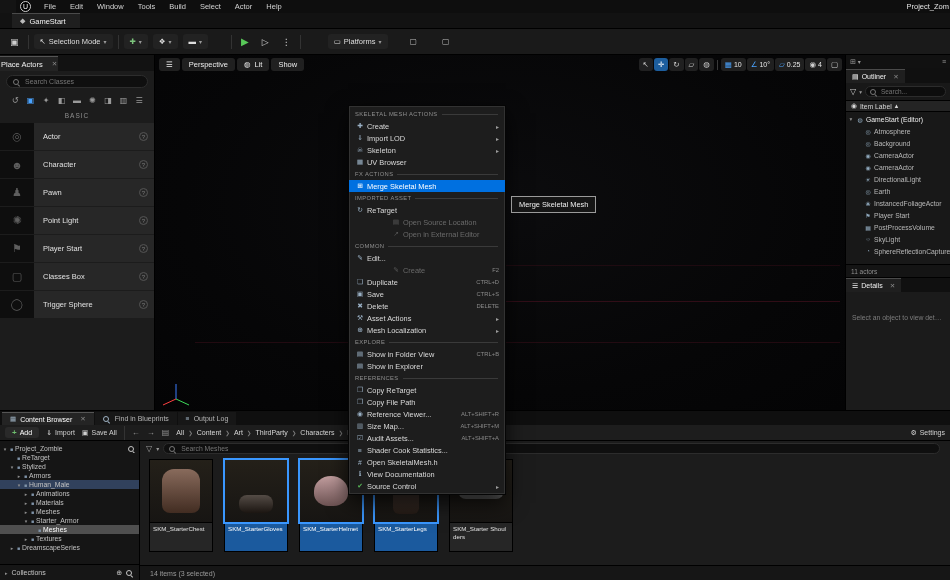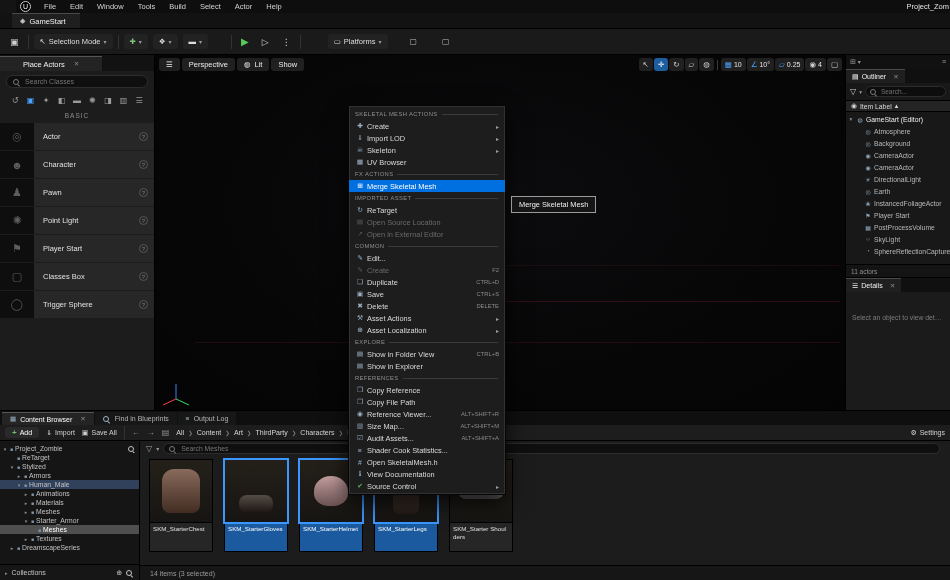--- a/index.html
+++ b/index.html
@@ -24,21 +24,21 @@
   .tsep{width:1px;height:14px;background:#333;}
   .caret{color:#9a9a9a;font-size:6px;}
   .green{color:#7cc47c;}
   .play{color:#58c858;font-size:10px;}
   #platforms-group{margin-left:22px;}
   .sq{margin-left:14px;color:#bdbdbd;font-size:8px;padding:2px 3px;border-radius:2px;}
 
   
   #place-actors{position:absolute;top:55px;left:0;width:155px;height:355px;background:#1c1c1c;border-right:1px solid #000;}
   #pa-tabrow{height:16px;background:#121212;display:flex;align-items:flex-end;}
-  #pa-tab{height:15px;background:#232323;border-top:1px solid #555;display:flex;align-items:center;gap:5px;padding:0 23px;font-size:7.5px;color:#f0f0f0;}
+  #pa-tab{height:15px;background:#232323;border-top:1px solid #555;display:flex;align-items:center;gap:5px;padding:0 1px;font-size:7.5px;color:#f0f0f0;}
   .x{color:#8a8a8a;font-size:6.5px;margin-left:4px;}
   #pa-search{margin:4px 6px;height:13px;background:#0f0f0f;border:1px solid #2d2d2d;border-radius:7px;display:flex;align-items:center;gap:4px;padding:0 6px;color:#767676;font-size:7px;}
   #pa-cats{display:flex;justify-content:space-between;padding:2px 9px 3px 9px;}
   .pa-cat{width:12px;height:12px;display:flex;align-items:center;justify-content:center;font-size:8px;color:#9a9a9a;}
   .pa-cat.active{color:#4aa3ff;}
   #pa-section{text-align:center;font-size:6.5px;color:#8f8f8f;letter-spacing:1px;padding:3px 0 4px 0;}
   .pa-item{height:27px;margin-bottom:1px;background:#272727;display:flex;align-items:center;}
   .pa-thumb{width:34px;height:27px;background:#0e0e0e;display:flex;align-items:center;justify-content:center;color:#5e5e5e;font-size:11px;}
   .pa-label{flex:1;padding-left:9px;font-size:7.5px;color:#e0e0e0;}
   .pa-info{width:14px;height:9px;color:#7a7a7a;font-size:6px;border:1px solid #555;border-radius:50%;width:9px;display:flex;align-items:center;justify-content:center;margin-right:6px;}
@@ -119,21 +119,21 @@
 
   
   #context-menu{position:absolute;top:105px;left:348px;width:158px;background:#1d1d1d;border:1px solid #050505;box-shadow:0 8px 20px rgba(0,0,0,.75),inset 0 0 0 1px #323232;z-index:50;padding:2px 0;}
   .cm-header{display:flex;align-items:center;gap:4px;height:12px;font-size:5.8px;color:#8f8f8f;letter-spacing:.4px;padding:0 7px 0 6px;}
   .cm-header::after{content:"";flex:1;height:1px;background:#3a3a3a;}
   .cm-item{height:12px;display:flex;align-items:center;padding:0 6px 0 4px;font-size:7.4px;color:#dadada;}
   .cm-item .ci{width:14px;text-align:center;font-size:6.8px;color:#9ab0c4;flex:none;}
   .cm-item .cl{flex:1;white-space:nowrap;overflow:hidden;}
   .cm-item .cs{font-size:5.8px;color:#8a8a8a;margin-left:6px;}
   .cm-item .sub{color:#9a9a9a;font-size:6px;margin-left:6px;}
-  .cm-item.disabled{color:#6a6a6a;}
+  .cm-item.disabled{color:#6a6a6a;margin-left:36px;}
   .cm-item.disabled .ci{color:#565656;}
   .cm-item.highlighted{background:#0070e0;color:#fff;}
   .cm-item.highlighted .ci{color:#fff;}
   .cm-item [data-name="source-control-icon"]{color:#57b857;}
 
   
   #cm-tooltip{position:absolute;top:196px;left:511px;background:#151515;border:1px solid #9a9a9a;padding:3px 7px;font-size:7.4px;color:#f0f0f0;z-index:60;white-space:nowrap;}
 
   
   .mag{position:relative;width:8px;height:8px;display:inline-block;flex:none;}
@@ -645,37 +645,37 @@
         <span class="cl" data-name="menu-item-label">Delete</span>
         <span class="cs" data-name="shortcut-label">DELETE</span>
       </div>
       <div class="cm-item" data-name="menu-item-asset-actions">
         <span class="ci" data-name="asset-actions-icon">⚒</span>
         <span class="cl" data-name="menu-item-label">Asset Actions</span>
         <span class="sub" data-name="submenu-arrow-icon">▸</span>
       </div>
       <div class="cm-item" data-name="menu-item-asset-localization">
         <span class="ci" data-name="asset-localization-icon">⊕</span>
-        <span class="cl" data-name="menu-item-label">Asset Localization</span>
+        <span class="cl" data-name="menu-item-label">Mesh Localization</span>
         <span class="sub" data-name="submenu-arrow-icon">▸</span>
       </div>
       <div class="cm-header" data-name="menu-section-header">EXPLORE</div>
       <div class="cm-item" data-name="menu-item-show-in-folder-view">
         <span class="ci" data-name="folder-view-icon">▤</span>
         <span class="cl" data-name="menu-item-label">Show in Folder View</span>
         <span class="cs" data-name="shortcut-label">CTRL+B</span>
       </div>
       <div class="cm-item" data-name="menu-item-show-in-explorer">
         <span class="ci" data-name="explorer-icon">▤</span>
         <span class="cl" data-name="menu-item-label">Show in Explorer</span>
       </div>
       <div class="cm-header" data-name="menu-section-header">REFERENCES</div>
       <div class="cm-item" data-name="menu-item-copy-reference">
         <span class="ci" data-name="copy-reference-icon">❐</span>
-        <span class="cl" data-name="menu-item-label">Copy Reference</span>
+        <span class="cl" data-name="menu-item-label">Copy ReTarget</span>
       </div>
       <div class="cm-item" data-name="menu-item-copy-file-path">
         <span class="ci" data-name="copy-file-path-icon">❐</span>
         <span class="cl" data-name="menu-item-label">Copy File Path</span>
       </div>
       <div class="cm-item" data-name="menu-item-reference-viewer">
         <span class="ci" data-name="reference-viewer-icon">◉</span>
         <span class="cl" data-name="menu-item-label">Reference Viewer...</span>
         <span class="cs" data-name="shortcut-label">ALT+SHIFT+R</span>
       </div>

